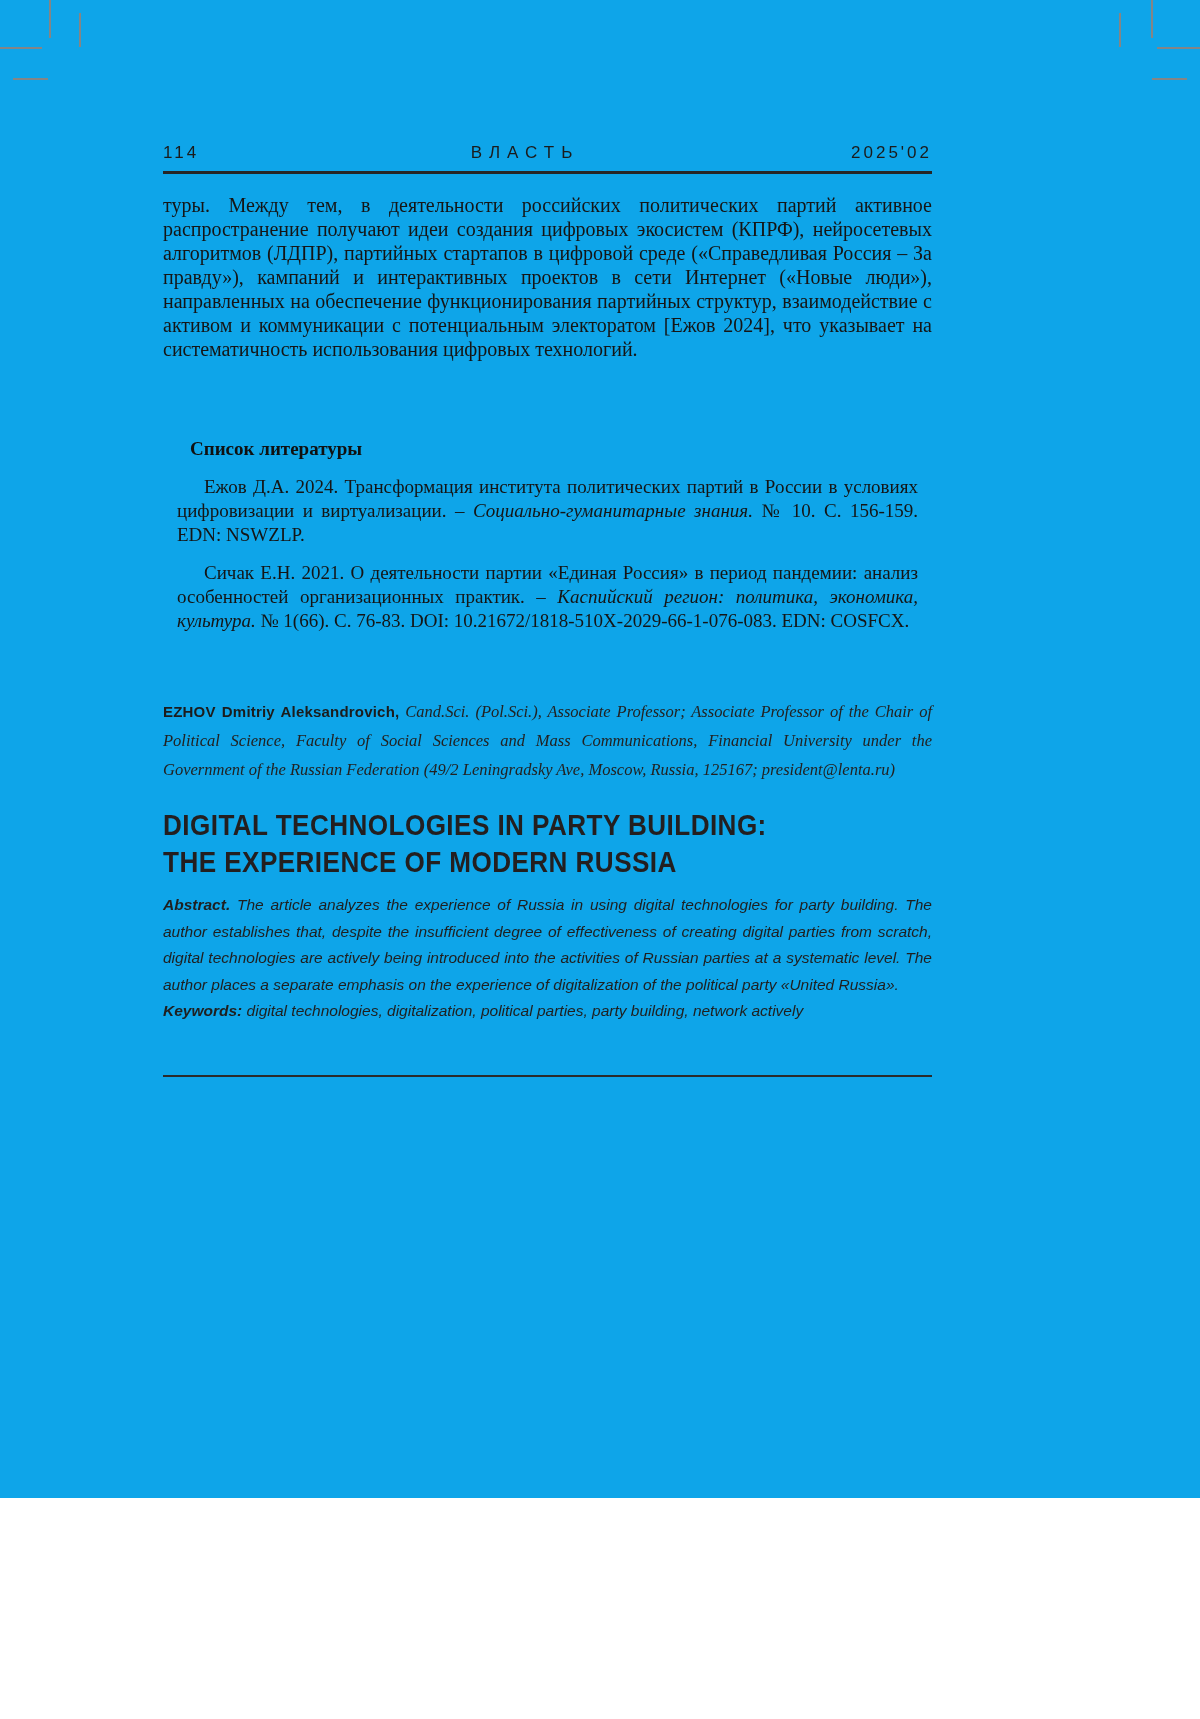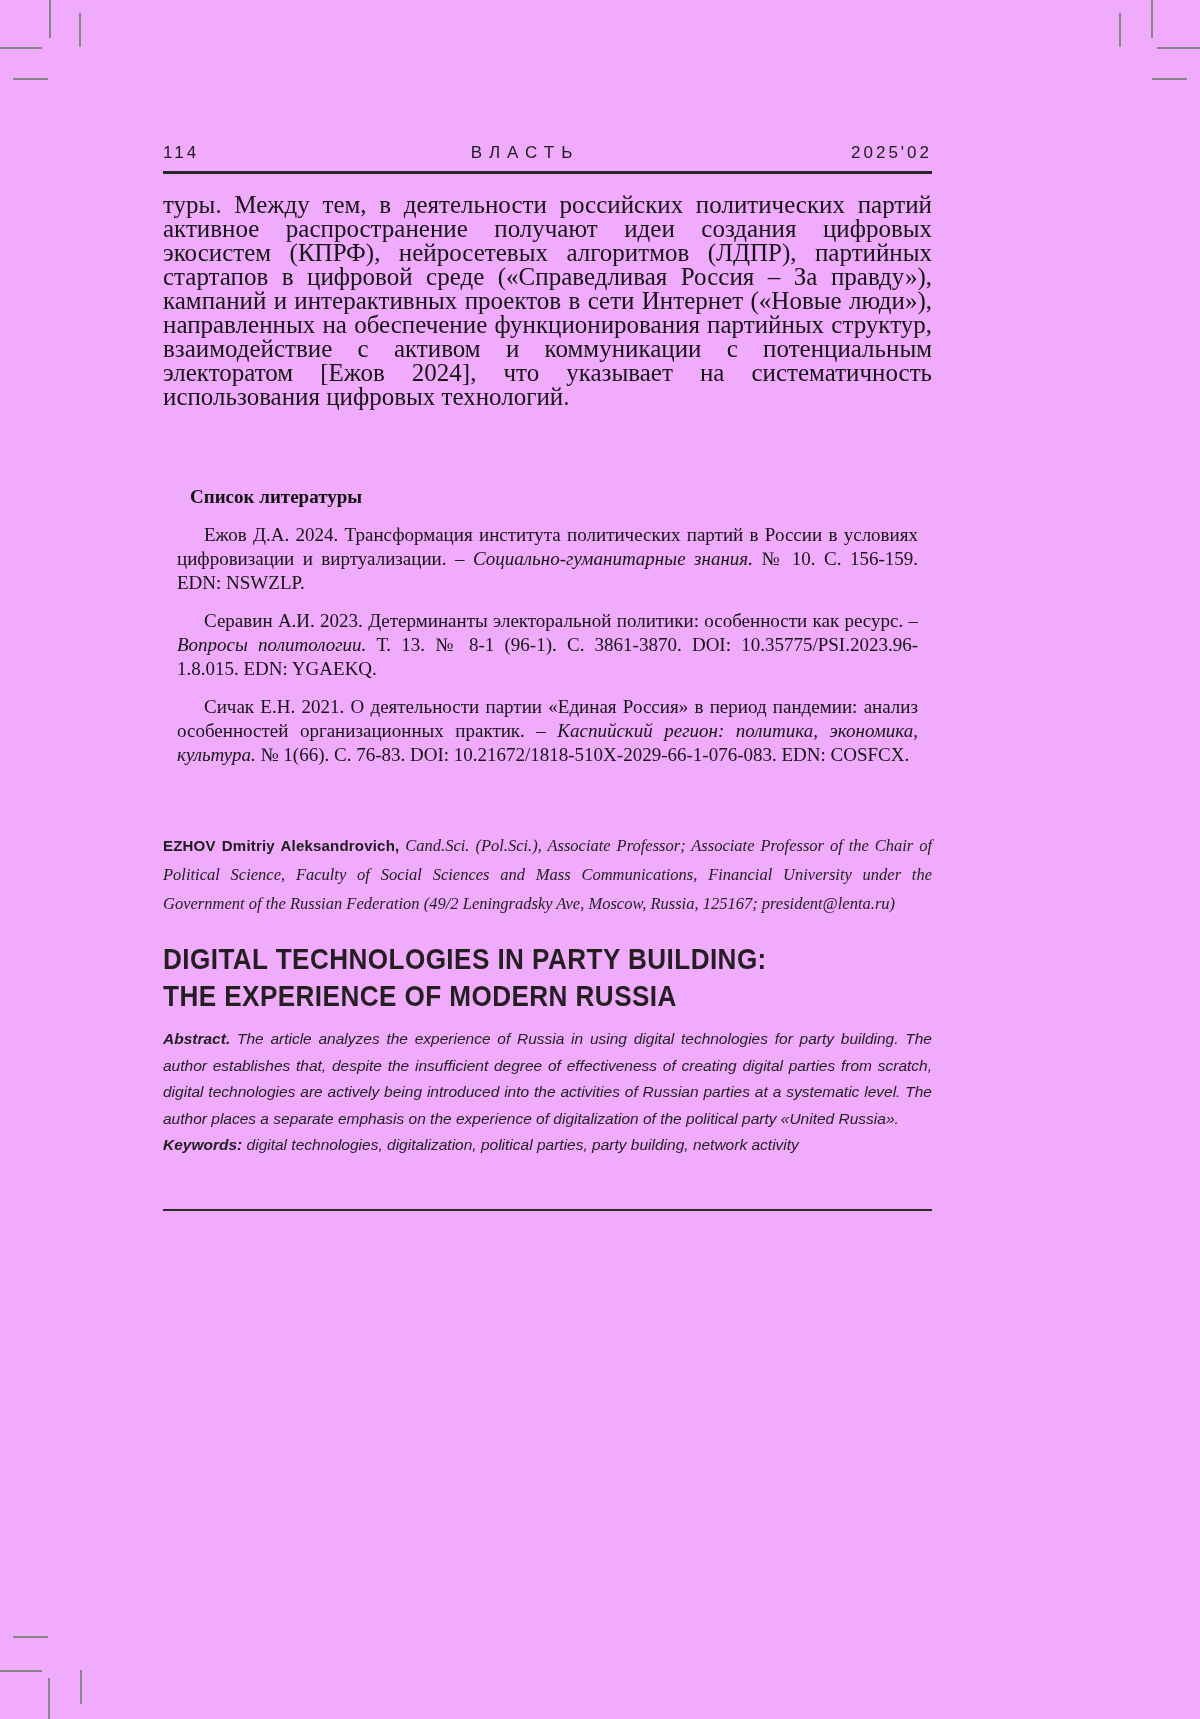--- a/index.html
+++ b/index.html
@@ -1,37 +1,37 @@
 <!DOCTYPE html>
 <html lang="ru"><head>
 <meta charset="utf-8">
 <title>ВЛАСТЬ 2025'02 — p.114</title>
 <style>
   html,body { margin:0; padding:0; background:#ffffff; }
   .sheet {
-    position:relative; width:1200px; height:1719px;
-    background:#f0abfc; overflow:hidden;
+    position:relative; width:1200px; height:1498px;
+    background:#0ea5e9; overflow:hidden;
     -webkit-font-smoothing:antialiased;
   }
   .content { position:absolute; left:163px; top:143px; width:769px; }
 
   
   .page-head {
     display:flex; justify-content:space-between; align-items:baseline;
     font-family:"Liberation Sans",sans-serif; font-size:17px; color:#1b1b1b;
   }
   .ph-num   { letter-spacing:3px; }
   .ph-title { letter-spacing:7px; }
   .ph-issue { letter-spacing:3px; }
   .head-rule { margin-top:8px; height:3px; background:#262626; }
 
   
   .body-par {
     margin:19px 0 0 0;
-    font-family:"Liberation Serif",serif; font-size:25px; line-height:24px;
+    font-family:"Liberation Serif",serif; font-size:20px; line-height:24px;
     color:#151515; text-align:justify;
   }
 
   
   .ref-heading {
     margin:76px 0 0 0;
     font-family:"Liberation Serif",serif; font-weight:700;
     font-size:19px; line-height:24px; text-indent:27px; color:#101010;
   }
   .ref {
@@ -112,30 +112,29 @@
       <span class="ph-issue">2025'02</span>
     </div>
     <div class="head-rule"></div>
 
     <p class="body-par">туры. Между тем, в деятельности российских политических партий активное распространение получают идеи создания цифровых экосистем (КПРФ), нейросетевых алгоритмов (ЛДПР), партийных стартапов в цифровой среде («Справедливая Россия – За правду»), кампаний и интерактивных проектов в сети Интернет («Новые люди»), направленных на обеспечение функционирования партийных структур, взаимодействие с активом и коммуникации с потенциальным электоратом [Ежов 2024], что указывает на систематичность использования цифровых технологий.</p>
 
     <p class="ref-heading">Список литературы</p>
 
     <p class="ref"><span>Ежов Д.А. 2024. Трансформация института политических партий в России в условиях цифровизации и виртуализации. – </span><span class="src">Социально-гуманитарные знания.</span><span> № 10. С. 156-159. EDN: NSWZLP.</span></p>
 
-    <p class="ref"><span>Серавин А.И. 2023. Детерминанты электоральной политики: особенности как ресурс. – </span><span class="src">Вопросы политологии.</span><span> Т. 13. № 8-1 (96-1). С. 3861-3870. DOI: 10.35775/PSI.2023.96-1.8.015. EDN: YGAEKQ.</span></p>
 
     <p class="ref"><span>Сичак Е.Н. 2021. О деятельности партии «Единая Россия» в период пандемии: анализ особенностей организационных практик. – </span><span class="src">Каспийский регион: политика, экономика, культура.</span><span> № 1(66). С. 76-83. DOI: 10.21672/1818-510X-2029-66-1-076-083. EDN: COSFCX.</span></p>
 
     <p class="author-block"><span class="author-name">EZHOV Dmitriy Aleksandrovich,</span> <span>Cand.Sci. (Pol.Sci.), Associate Professor; Associate Professor of the Chair of Political Science, Faculty of Social Sciences and Mass Communications, Financial University under the Government of the Russian Federation (49/2 Leningradsky Ave, Moscow, Russia, 125167; president@lenta.ru)</span></p>
 
     <div class="title-en">
       <div>DIGITAL TECHNOLOGIES IN PARTY BUILDING:</div>
       <div>THE EXPERIENCE OF MODERN RUSSIA</div>
     </div>
 
     <p class="abstract"><span class="lbl">Abstract.</span> <span>The article analyzes the experience of Russia in using digital technologies for party building. The author establishes that, despite the insufficient degree of effectiveness of creating digital parties from scratch, digital technologies are actively being introduced into the activities of Russian parties at a systematic level. The author places a separate emphasis on the experience of digitalization of the political party «United Russia».</span></p>
-    <p class="abstract keywords"><span class="lbl">Keywords:</span> <span>digital technologies, digitalization, political parties, party building, network activity</span></p>
+    <p class="abstract keywords"><span class="lbl">Keywords:</span> <span>digital technologies, digitalization, political parties, party building, network actively</span></p>
 
     <div class="bottom-rule"></div>
 
   </div>
 </div>
 
 </body></html>

